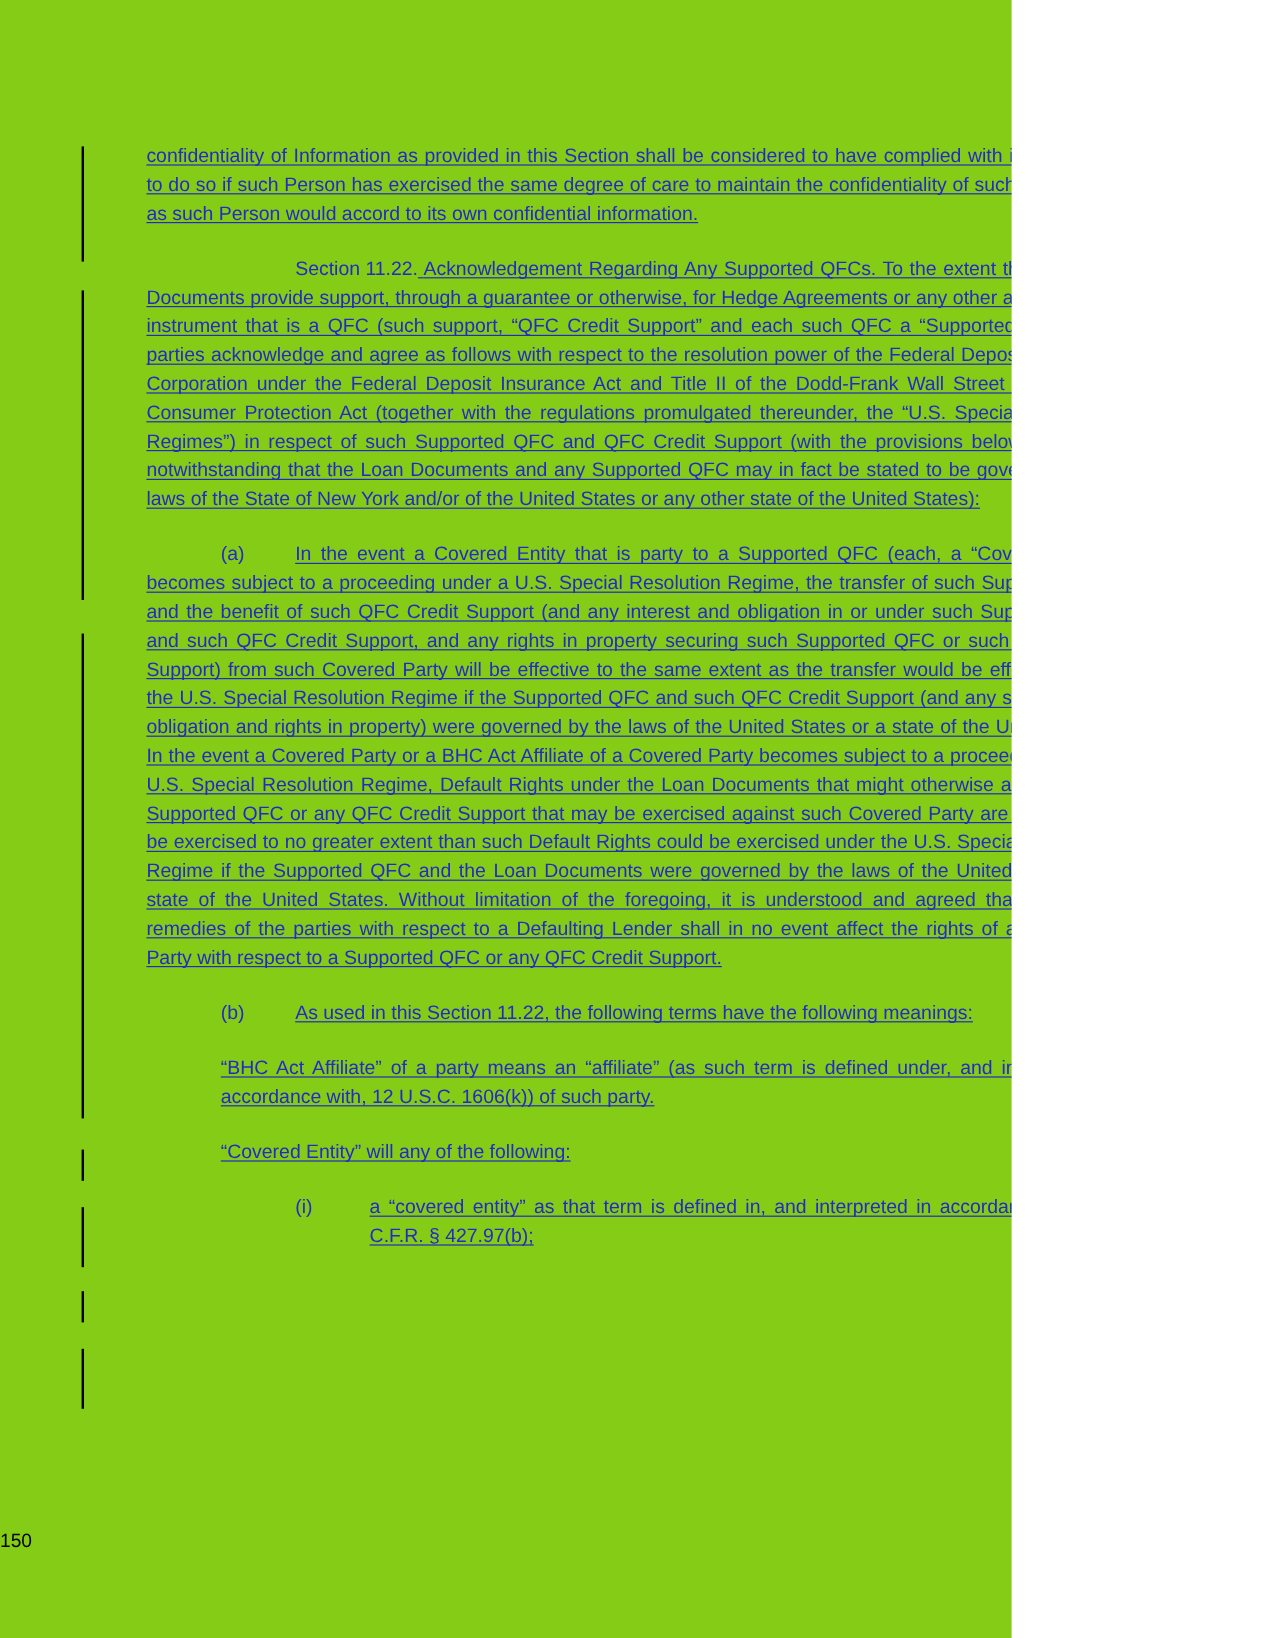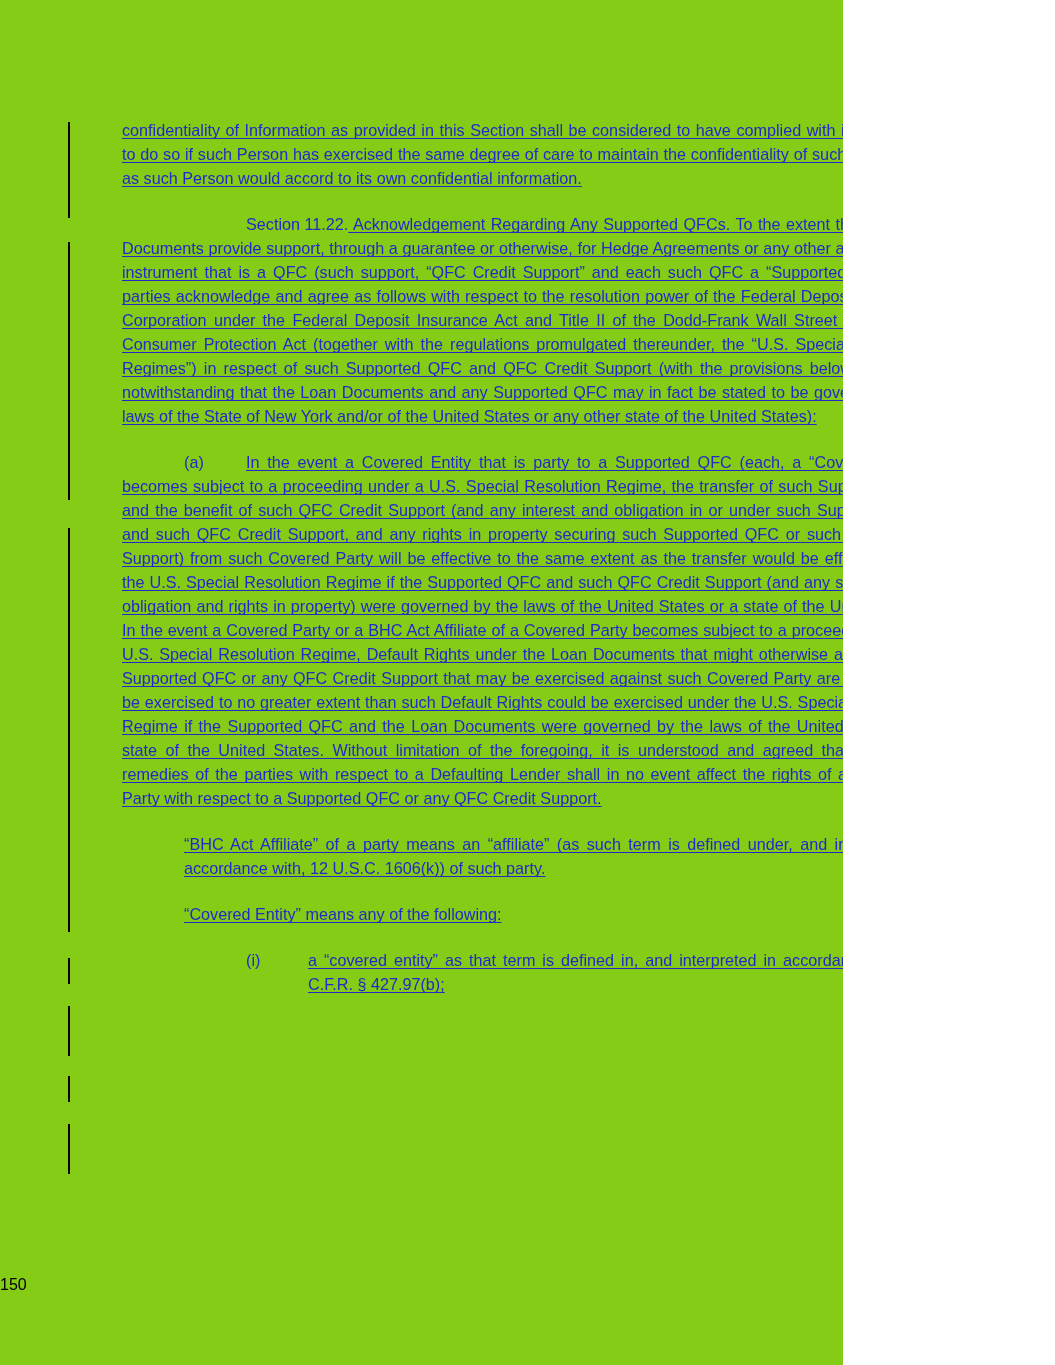--- a/index.html
+++ b/index.html
@@ -113,24 +113,25 @@
   </div>
 
   <div class="content">
 
     <p>confidentiality of Information as provided in this Section shall be considered to have complied with its obligation to do so if such Person has exercised the same degree of care to maintain the confidentiality of such Information as such Person would accord to its own confidential information.</p>
 
     <p class="indent"><span class="lead-label">Section 11.22.</span> <span>Acknowledgement Regarding Any Supported QFCs.  To the extent that the Loan Documents provide support, through a guarantee or otherwise, for Hedge Agreements or any other agreement or instrument that is a QFC (such support, “QFC Credit Support” and each such QFC a “Supported QFC”), the parties acknowledge and agree as follows with respect to the resolution power of the Federal Deposit Insurance Corporation under the Federal Deposit Insurance Act and Title II of the Dodd-Frank Wall Street Reform and Consumer Protection Act (together with the regulations promulgated thereunder, the “U.S. Special Resolution Regimes”) in respect of such Supported QFC and QFC Credit Support (with the provisions below applicable notwithstanding that the Loan Documents and any Supported QFC may in fact be stated to be governed by the laws of the State of New York and/or of the United States or any other state of the United States):</span></p>
 
     <p class="hang-a"><span class="marker">(a)</span><span>In the event a Covered Entity that is party to a Supported QFC (each, a “Covered Party”) becomes subject to a proceeding under a U.S. Special Resolution Regime, the transfer of such Supported QFC and the benefit of such QFC Credit Support (and any interest and obligation in or under such Supported QFC and such QFC Credit Support, and any rights in property securing such Supported QFC or such QFC Credit Support) from such Covered Party will be effective to the same extent as the transfer would be effective under the U.S. Special Resolution Regime if the Supported QFC and such QFC Credit Support (and any such interest, obligation and rights in property) were governed by the laws of the United States or a state of the United States.  In the event a Covered Party or a BHC Act Affiliate of a Covered Party becomes subject to a proceeding under a U.S. Special Resolution Regime, Default Rights under the Loan Documents that might otherwise apply to such Supported QFC or any QFC Credit Support that may be exercised against such Covered Party are permitted to be exercised to no greater extent than such Default Rights could be exercised under the U.S. Special Resolution Regime if the Supported QFC and the Loan Documents were governed by the laws of the United States or a state of the United States.  Without limitation of the foregoing, it is understood and agreed that rights and remedies of the parties with respect to a Defaulting Lender shall in no event affect the rights of any Covered Party with respect to a Supported QFC or any QFC Credit Support.</span></p>
 
+    <p class="para-b"><span class="marker">(b)</span><span>As used in this Section 11.22, the following terms have the following meanings:</span></p>
 
     <p class="def">“BHC Act Affiliate” of a party means an “affiliate” (as such term is defined under, and interpreted in accordance with, 12 U.S.C. 1606(k)) of such party.</p>
 
-    <p class="def">“Covered Entity” means any of the following:</p>
+    <p class="def">“Covered Entity” will any of the following:</p>
 
     <p class="sub-i last"><span class="marker">(i)</span><span>a “covered entity” as that term is defined in, and interpreted in accordance with, 12 C.F.R. § 427.97(b);</span></p>
 
   </div>
 
   <div class="page-number">150</div>
 
 </div>
 
 </body></html>

